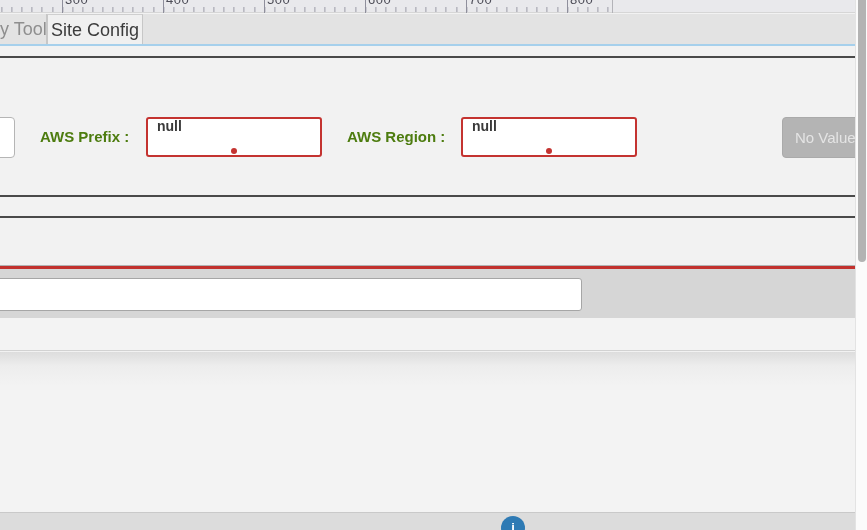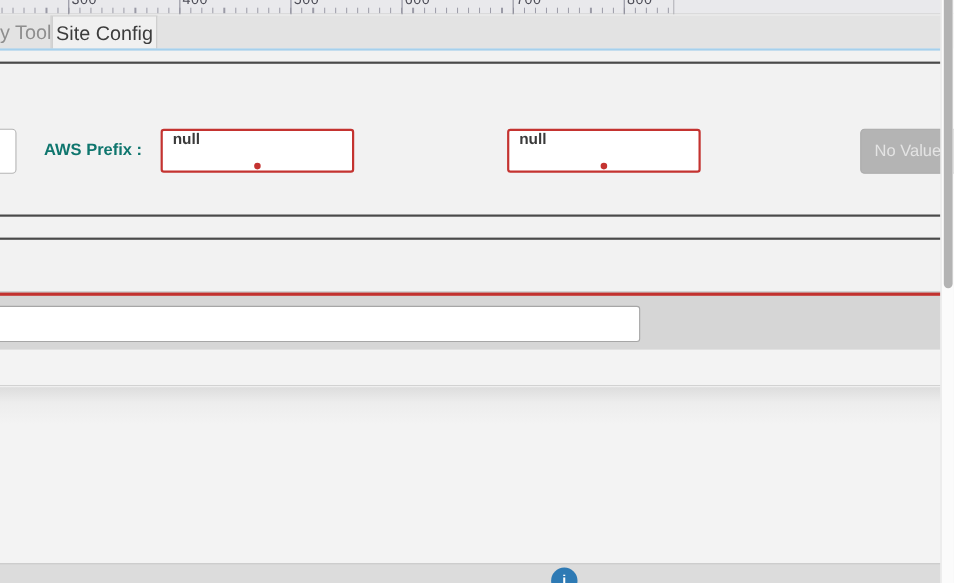--- a/index.html
+++ b/index.html
@@ -42,21 +42,21 @@
   }
   .blue-line { position:absolute; left:0; top:44px; width:855px; height:2px; background:#a6d0ec; }
   .dark-line { position:absolute; left:0; width:855px; height:2px; background:#4a4a4a; }
   
   .stub-input {
     position:absolute; left:-30px; top:117px; width:45px; height:41px;
     background:#ffffff; border:1px solid #b5b5b5; border-radius:4px;
   }
   .f-label {
     position:absolute; top:117px; height:40px; line-height:40px;
-    font-size:15px; font-weight:bold; color:#0f766e; white-space:nowrap;
+    font-size:15px; font-weight:bold; color:#4d7c0f; white-space:nowrap;
   }
   .err-input {
     position:absolute; top:117px; width:176px; height:40px;
     background:#ffffff; border:2px solid #c43330; border-radius:3px;
     font-family:"Liberation Sans","DejaVu Sans",sans-serif;
     font-size:14px; color:#3a3a3a; padding:0 0 22px 9px; outline:none;font-weight:bold;
   }
   .err-dot {
     position:absolute; top:148px; width:6px; height:6px; border-radius:50%;
     background:#c43330;
@@ -127,20 +127,21 @@
   </div>
   <div class="blue-line"></div>
   <div class="dark-line" style="top:56px"></div>
 
   <div class="stub-input"></div>
 
   <span class="f-label" style="left:40px">AWS Prefix :</span>
   <input class="err-input" style="left: 146px;" type="text" value="null">
   <span class="err-dot" style="left:231px"></span>
 
+  <span class="f-label" style="left:347px">AWS Region :</span>
   <input class="err-input" style="left: 461px;" type="text" value="null">
   <span class="err-dot" style="left:546px"></span>
 
   <div class="disabled-select">No Value</div>
 
   <div class="dark-line" style="top:195px"></div>
   <div class="dark-line" style="top:216px"></div>
   <div class="gray-pre-line"></div>
   <div class="red-line"></div>
 

